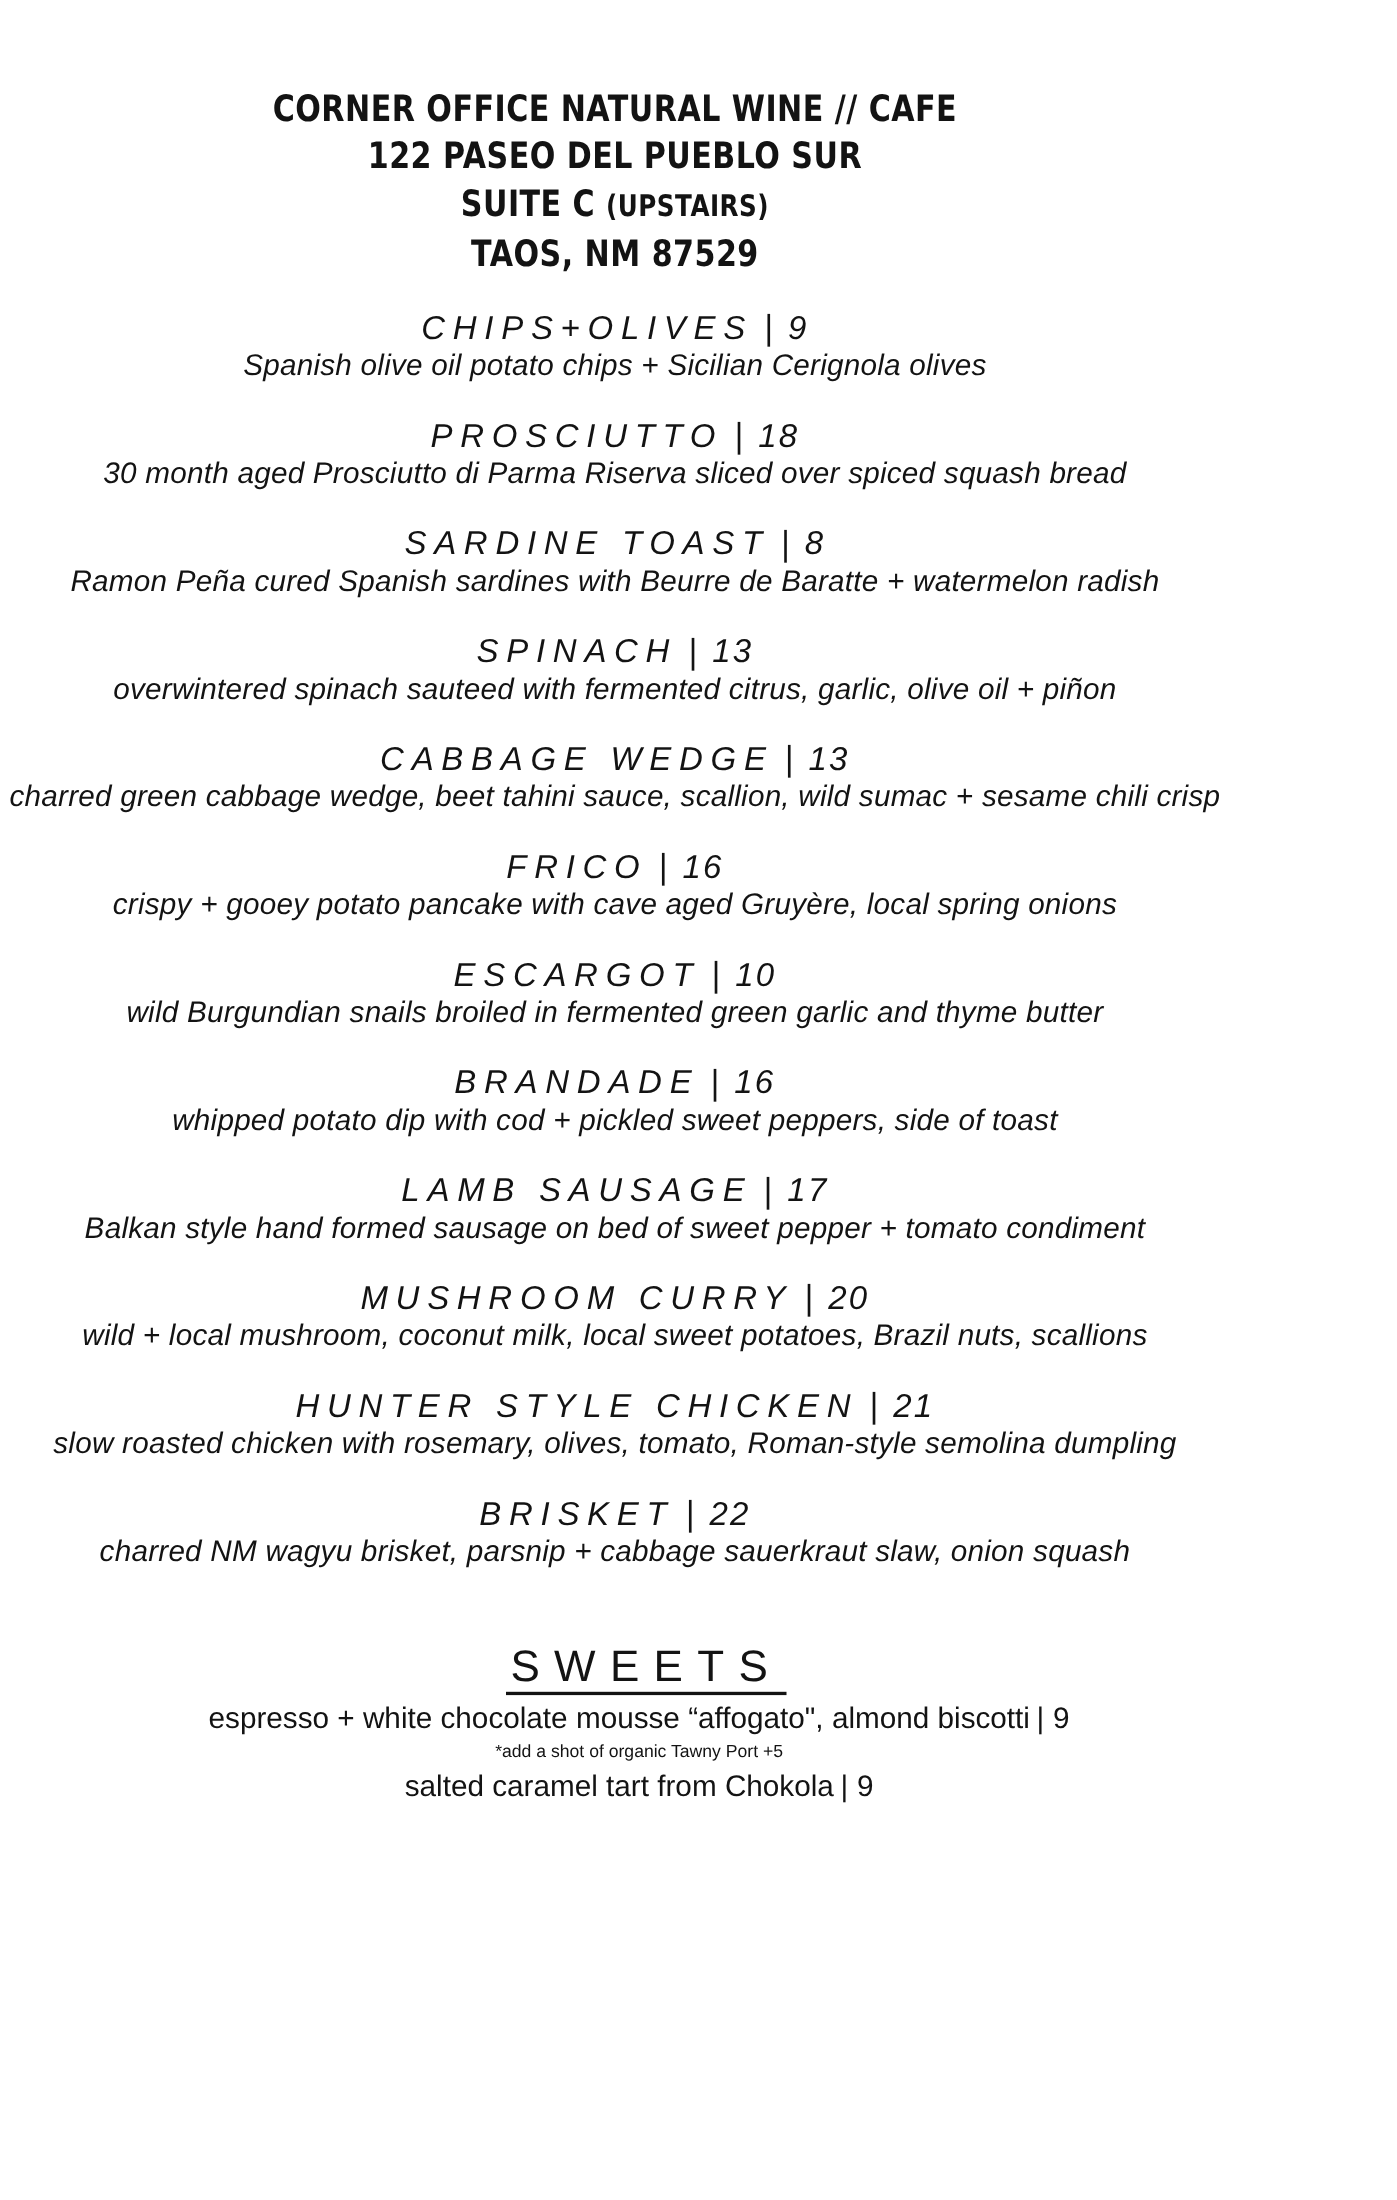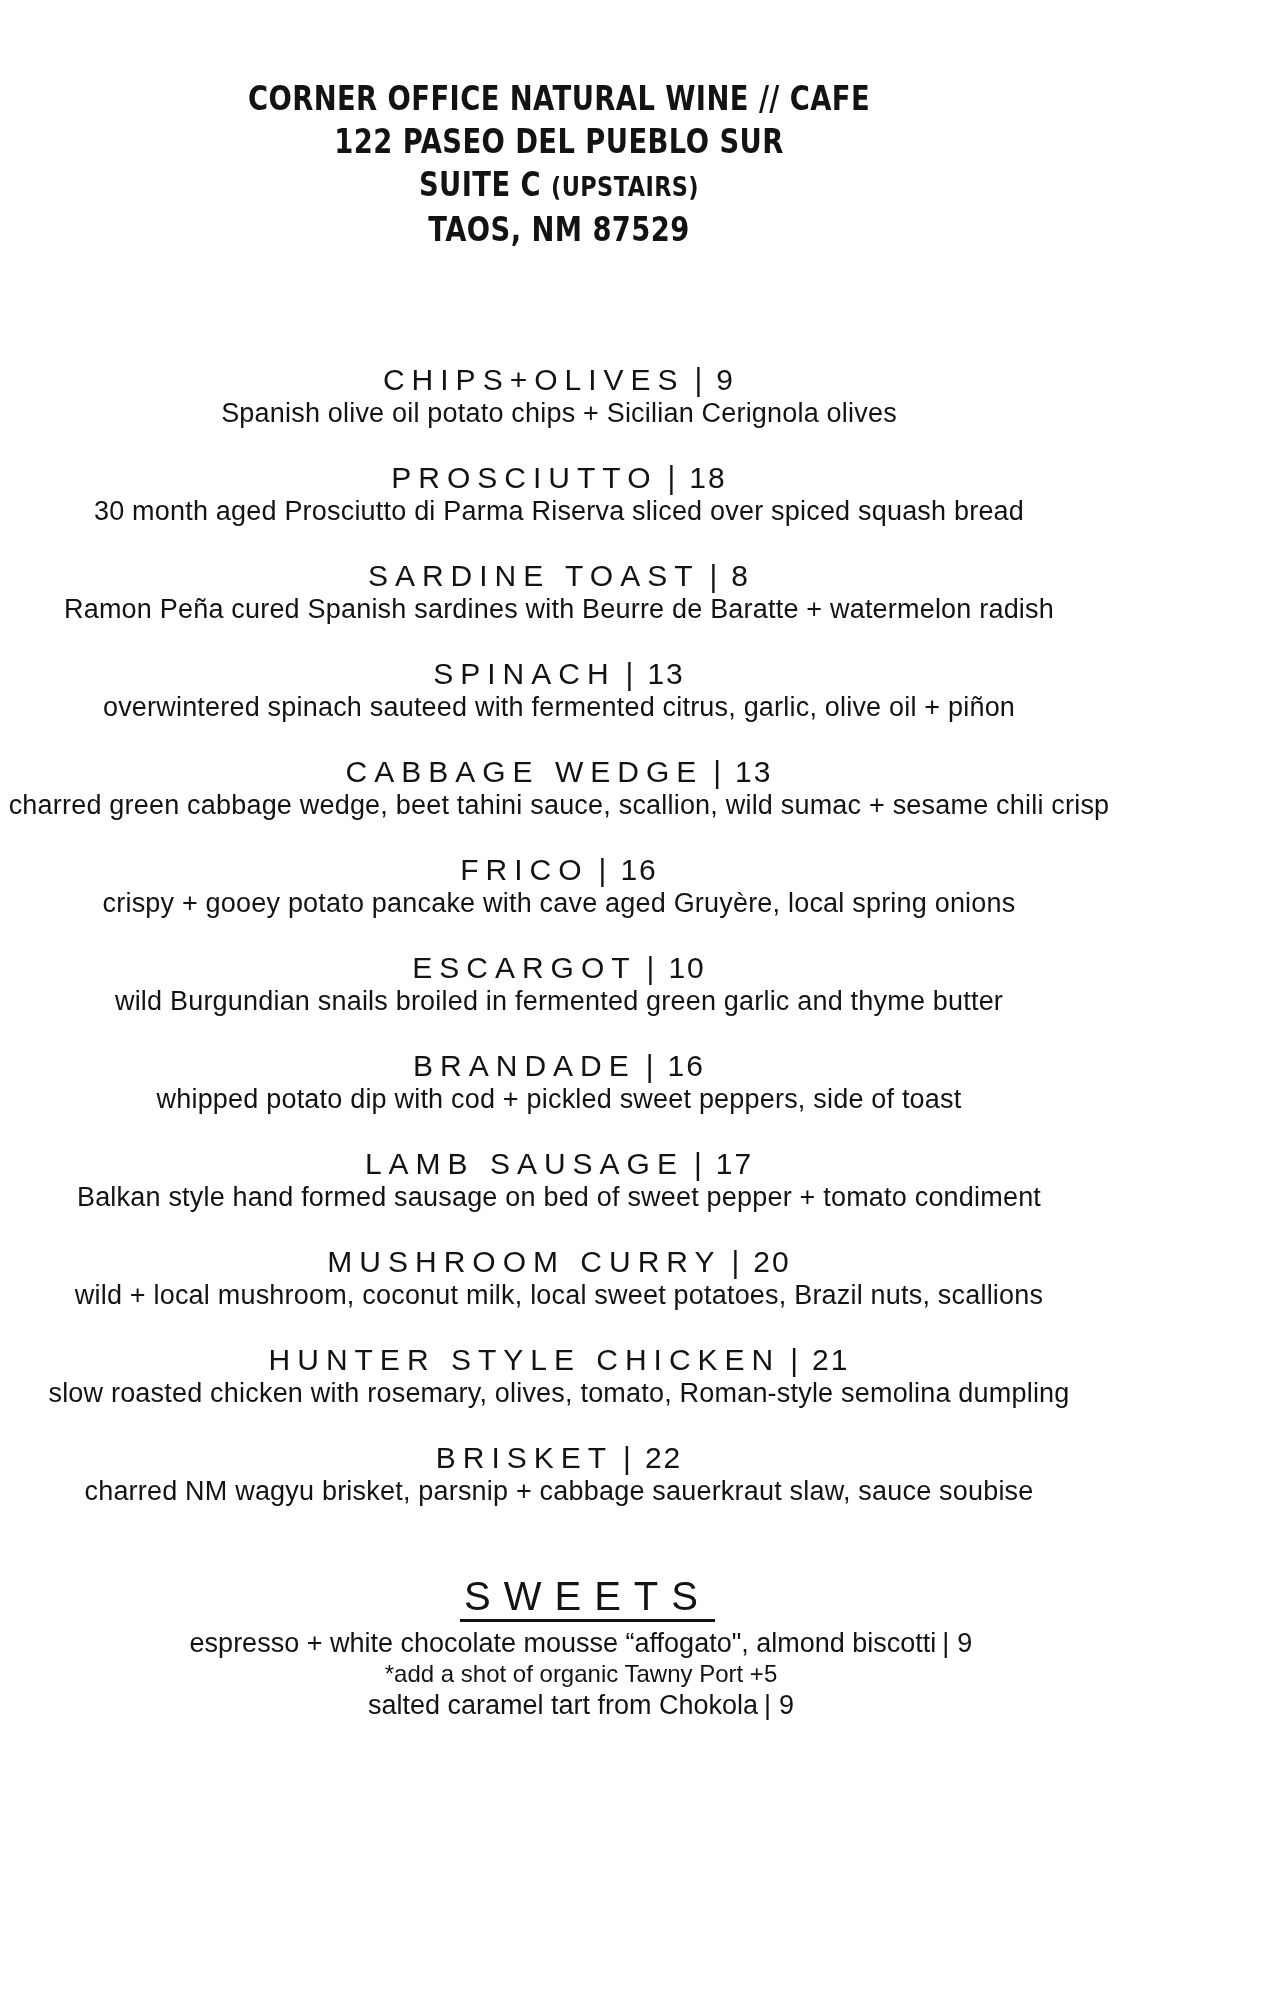--- a/index.html
+++ b/index.html
@@ -33,21 +33,22 @@
     transform: scaleX(0.83);
     transform-origin: 50% 50%;
     white-space: nowrap;
   }
   .hdr-paren {
     font-size: 27px;
   }
 
   
   .menu {
-    margin-top: 112px;
+    margin-top: 30px;
+    font-style: italic;
   }
   .menu-item {
     margin-bottom: 32px;
   }
   .item-title {
     font-size: 30px;
     line-height: 34px;
     white-space: nowrap;
   }
   .item-name {
@@ -85,21 +86,21 @@
     padding: 0 4px 1px 4px;
     border-bottom: 3px solid #131313;
   }
   .sweets-line {
     font-size: 27px;
     line-height: 32px;
     white-space: nowrap;
   }
   .sweets-line1 { margin-top: 5px; }
   .sweets-note {
-    font-size: 24px;
+    font-size: 16px;
     line-height: 30px;
   }
   .sweets-line2 { }
   .sweets-pipe {
     display: inline-block;
     margin: 0 8px 0 6px;
   }
 </style>
 </head>
 <body>
@@ -165,21 +166,21 @@
       <div class="item-desc">wild + local mushroom, coconut milk, local sweet potatoes, Brazil nuts, scallions</div>
     </div>
 
     <div class="menu-item">
       <div class="item-title"><span class="item-name">HUNTER STYLE CHICKEN</span><span class="title-pipe">|</span><span class="item-price">21</span></div>
       <div class="item-desc">slow roasted chicken with rosemary, olives, tomato, Roman-style semolina dumpling</div>
     </div>
 
     <div class="menu-item">
       <div class="item-title"><span class="item-name">BRISKET</span><span class="title-pipe">|</span><span class="item-price">22</span></div>
-      <div class="item-desc">charred NM wagyu brisket, parsnip + cabbage sauerkraut slaw, sauce soubise</div>
+      <div class="item-desc">charred NM wagyu brisket, parsnip + cabbage sauerkraut slaw, onion squash</div>
     </div>
 
   </div>
 
   <div class="sweets">
     <div class="sweets-title"><span class="sweets-title-text">SWEETS</span></div>
     <div class="sweets-line sweets-line1"><span>espresso +  white chocolate mousse “affogato", almond biscotti</span><span class="sweets-pipe">|</span><span>9</span></div>
     <div class="sweets-line sweets-note">*add a shot of organic Tawny Port +5</div>
     <div class="sweets-line sweets-line2"><span>salted caramel tart from Chokola</span><span class="sweets-pipe">|</span><span>9</span></div>
   </div>

